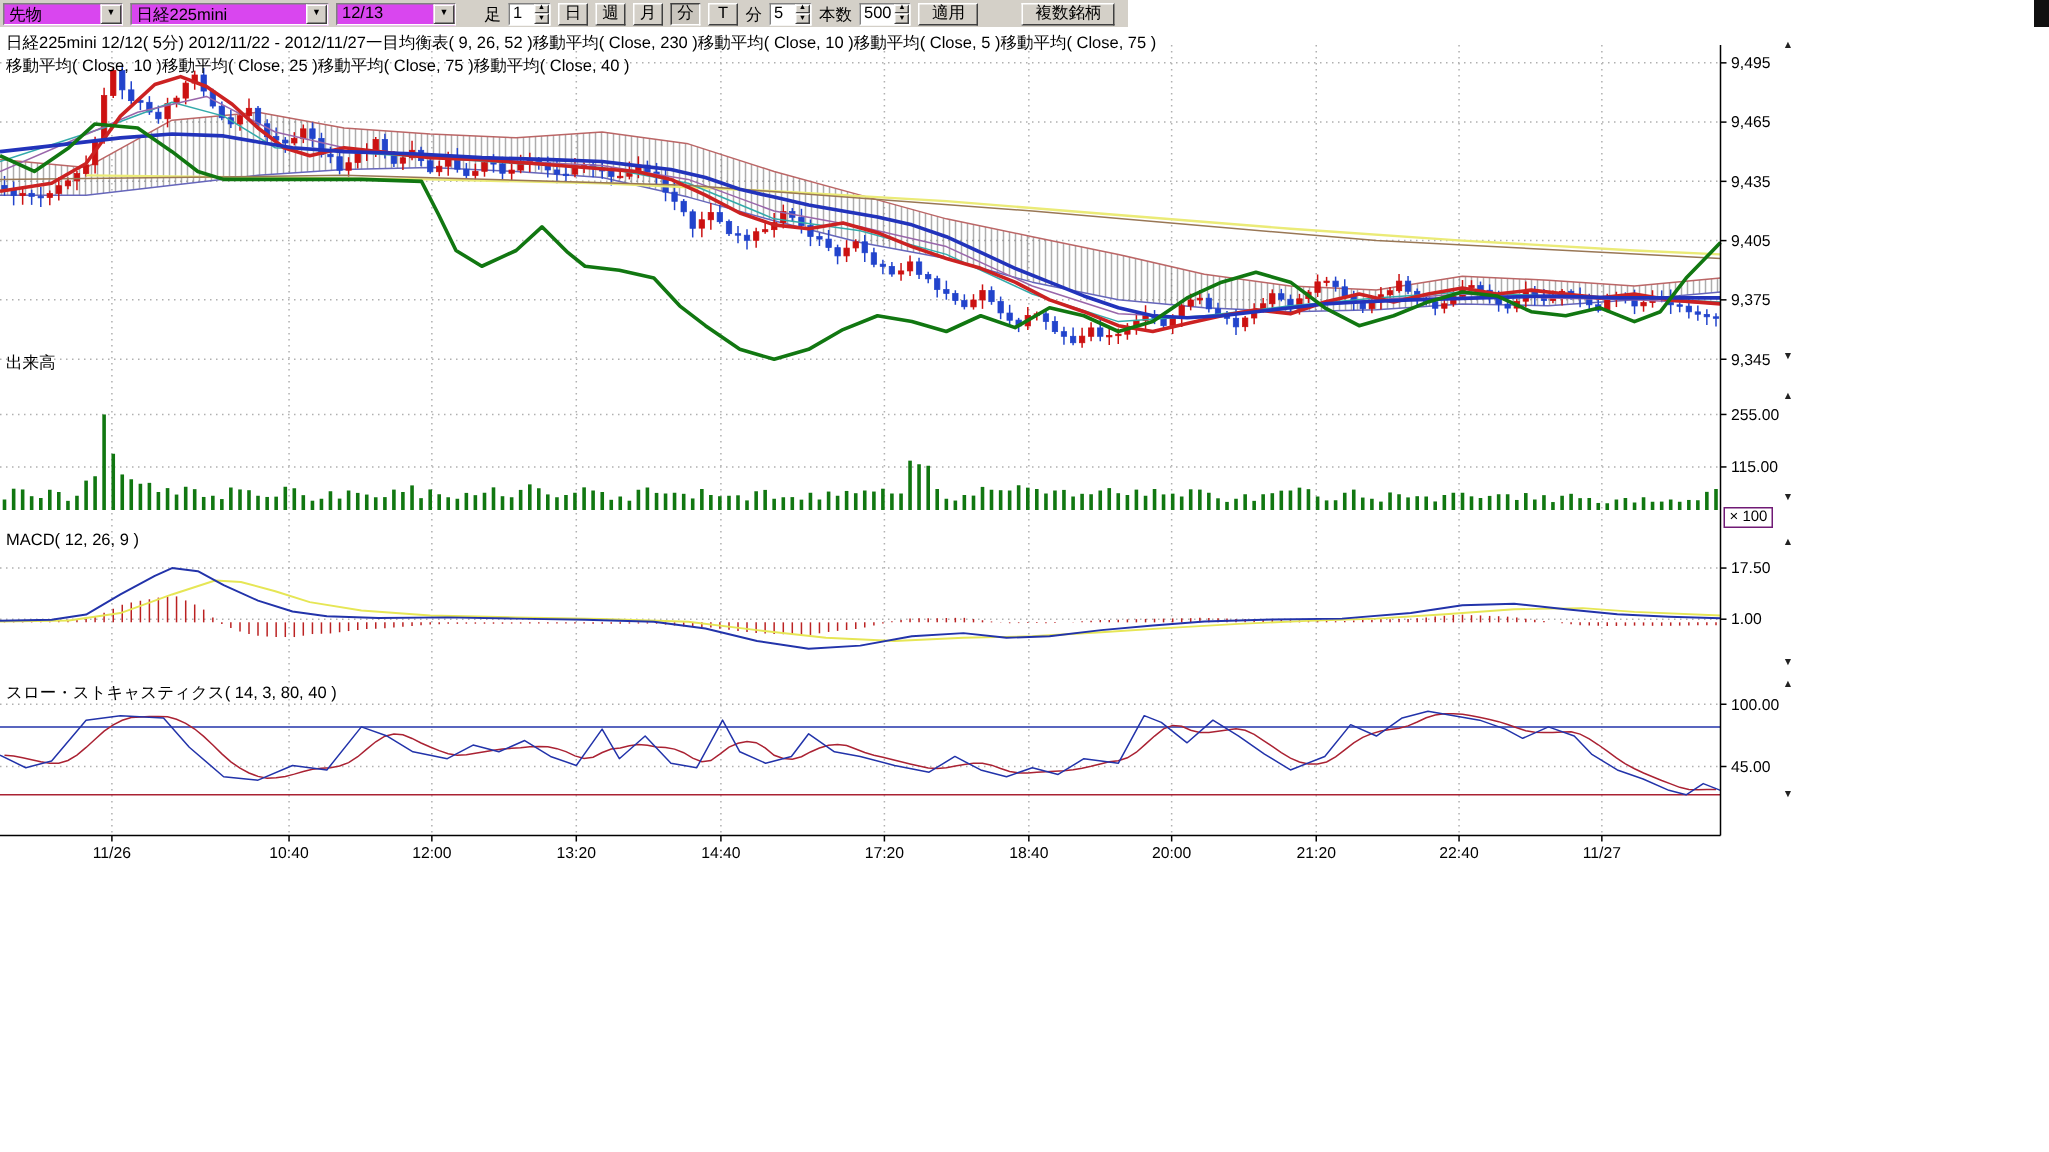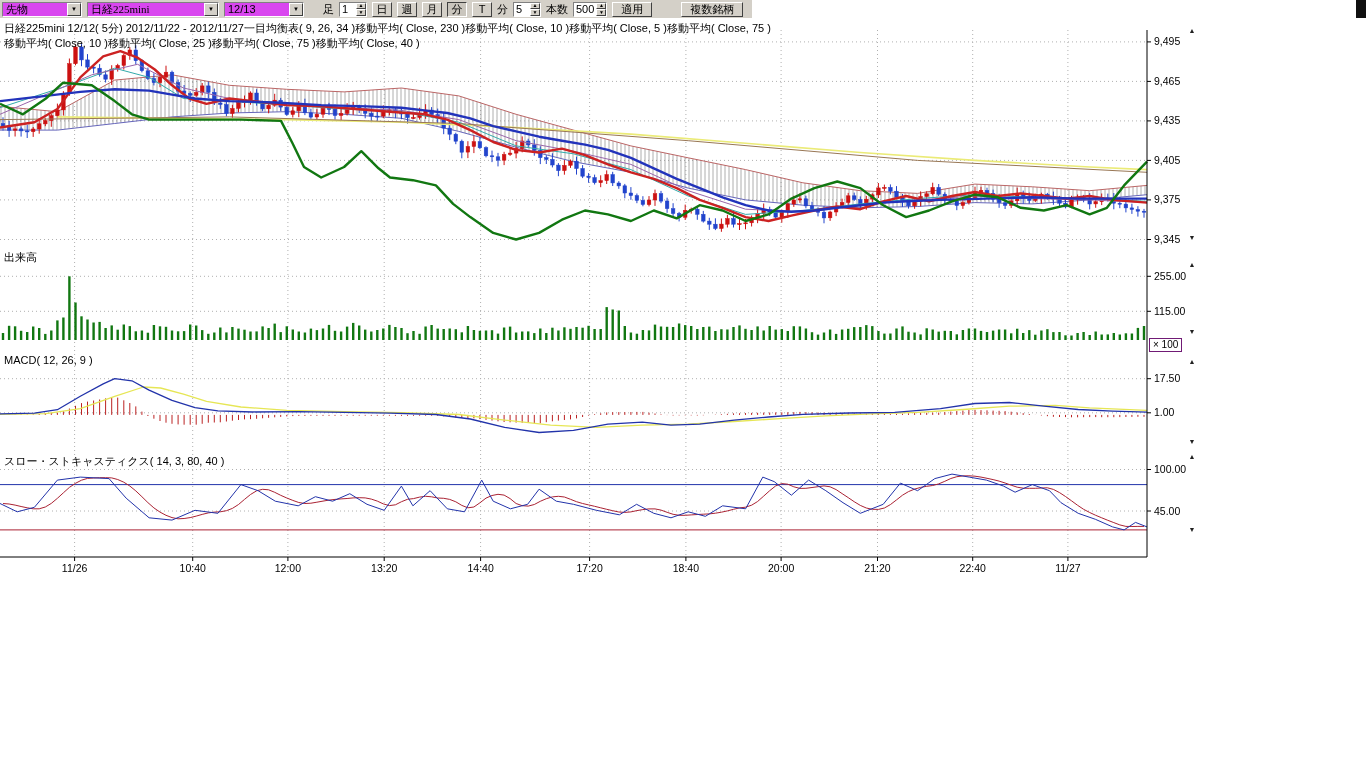--- a/index.html
+++ b/index.html
@@ -7,40 +7,40 @@
        font-family:"Liberation Sans",sans-serif;-webkit-font-smoothing:none;}
   
   #toolbar{position:absolute;top:0;left:0;width:1366px;height:18px;background:#fff;z-index:5;}
   #toolbar .bar{position:absolute;left:0;top:0;height:18px;width:752px;background:#d4d0c8;
       display:flex;align-items:center;gap:5px;padding:0 2px;box-sizing:border-box;font-size:11px;}
   .dd{display:flex;align-items:center;height:15px;background:#d946ef;
       border:1px solid;border-color:#808080 #fff #fff #808080;box-sizing:border-box;}
   .ddtext{padding:0 3px;font-size:11px;white-space:nowrap;overflow:hidden;}
   .ddbtn{width:14px;height:13px;background:#d4d0c8;border:1px solid;border-color:#fff #404040 #404040 #fff;
       font-size:6px;display:flex;align-items:center;justify-content:center;box-sizing:border-box;flex:0 0 auto;}
-  .w1 .ddtext{width:58px;} .w2 .ddtext{width:110px;font-family:Liberation Serif, serif;} .w3 .ddtext{width:58px;}
+  .w1 .ddtext{width:58px;} .w2 .ddtext{width:110px;} .w3 .ddtext{width:58px;}
   .spin{display:flex;height:15px;background:#fff;border:1px solid;border-color:#808080 #fff #fff #808080;
       align-items:stretch;box-sizing:border-box;}
   .spin .val{padding:0 2px;font-size:11px;min-width:12px;text-align:right;display:flex;align-items:center;}
   .spinbtns{display:flex;flex-direction:column;width:10px;}
   .spinbtns i{font-style:normal;font-size:5px;line-height:5px;height:6.5px;background:#d4d0c8;
       border:1px solid;border-color:#fff #404040 #404040 #fff;display:flex;align-items:center;
       justify-content:center;box-sizing:border-box;}
   .pbtn{height:15px;min-width:20px;background:#d4d0c8;border:1px solid;border-color:#fff #404040 #404040 #fff;
       font-size:11px;padding:0 2px;font-family:"Liberation Sans",sans-serif;line-height:12px;}
   .pbtn.active{border-color:#404040 #fff #fff #404040;background:#c9c5bd;}
   .pbtn.wide{min-width:40px;} .pbtn.xwide{min-width:62px;margin-left:24px;}
   .tlabel{font-size:11px;white-space:nowrap;}
   #corner-block{position:absolute;right:0;top:0;width:10px;height:18px;background:#101010;}
   
   #chart-svg{position:absolute;left:0;top:0;z-index:1;}
   .hline{position:absolute;left:4px;display:flex;font-size:11px;color:#000;z-index:2;white-space:nowrap;}
   #hline1{top:21px;} #hline2{top:36px;}
   .ptitle{position:absolute;left:4px;font-size:11px;color:#000;z-index:2;white-space:nowrap;}
-  #vol-title{top:250px;font-family:Liberation Mono, monospace;} #macd-title{top:354px;} #stoch-title{top:454px;}
+  #vol-title{top:234px;font-family:Liberation Mono, monospace;} #macd-title{top:354px;} #stoch-title{top:454px;}
   #mult-box{position:absolute;left:1149px;top:338px;border:1px solid #701a75;background:#fff;
       font-size:10px;padding:0 3px;line-height:12px;z-index:2;}
   .sarr{position:absolute;left:1186px;width:12px;text-align:center;font-size:7px;line-height:8px;color:#222;z-index:2;}
 </style>
 </head>
 <body>
 
 <svg id="chart-svg" width="1366" height="768">
     <defs>
       <pattern id="hatch" width="4" height="6" patternUnits="userSpaceOnUse">
@@ -958,21 +958,21 @@
         </span>
     </div>
     <button class="pbtn wide">適用</button>
     <button class="pbtn xwide">複数銘柄</button>
   </div>
   <div id="corner-block"></div>
 </div>
 
 <div class="hline" id="hline1">
   <span>日経225mini 12/12( 5分) 2012/11/22 - 2012/11/27</span>
-  <span>一目均衡表( 9, 26, 34 )</span>
+  <span>一目均衡表( 9, 26, 52 )</span>
   <span>移動平均( Close, 230 )</span>
   <span>移動平均( Close, 10 )</span>
   <span>移動平均( Close, 5 )</span>
   <span>移動平均( Close, 75 )</span>
 </div>
 <div class="hline" id="hline2">
   <span>移動平均( Close, 10 )</span>
   <span>移動平均( Close, 25 )</span>
   <span>移動平均( Close, 75 )</span>
   <span>移動平均( Close, 40 )</span>

